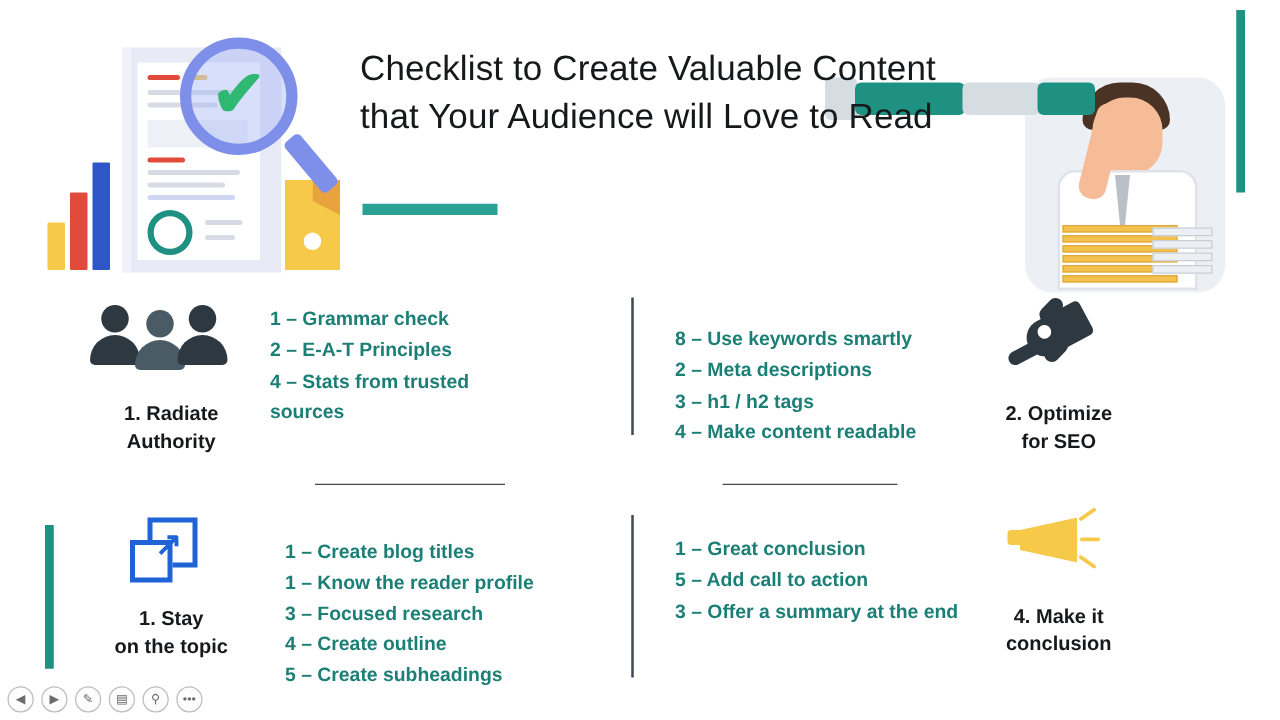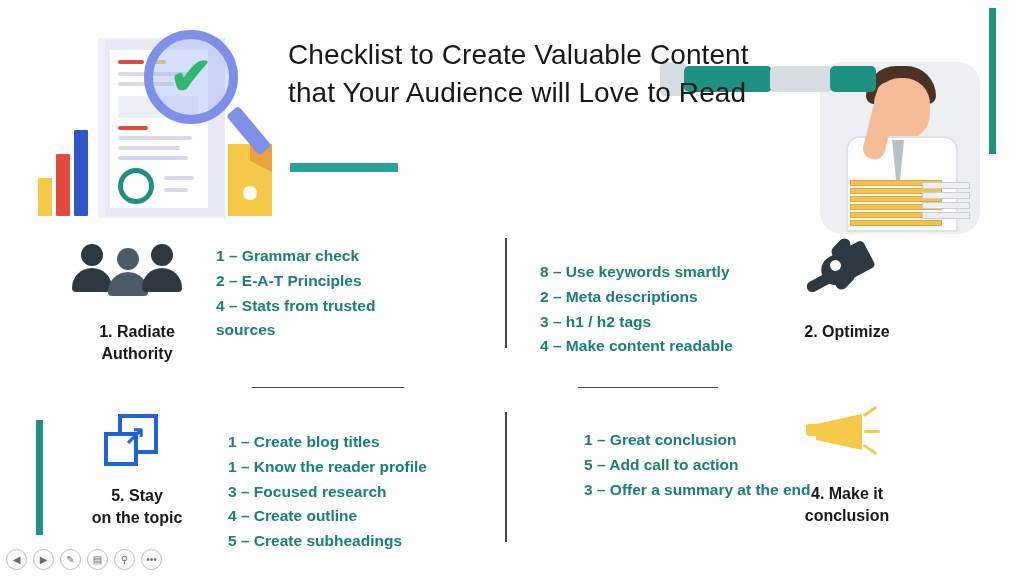--- a/index.html
+++ b/index.html
@@ -613,39 +613,40 @@
 
   <div class="quad">
     <div class="q-items" style="left:540px; top:260px; width:240px;">
       <div>8 – Use keywords smartly</div>
       <div>2 – Meta descriptions</div>
       <div>3 – h1 / h2 tags</div>
       <div>4 – Make content readable</div>
     </div>
     <div class="q-label" style="left:772px; top:321px;">
       <div>2. Optimize</div>
+      <div>for SEO</div>
     </div>
   </div>
 
   <div class="quad">
     <div class="q-items" style="left:228px; top:430px; width:240px;">
       <div>1 – Create blog titles</div>
       <div>1 – Know the reader profile</div>
       <div>3 – Focused research</div>
       <div>4 – Create outline</div>
       <div>5 – Create subheadings</div>
     </div>
     <div class="q-label" style="left:62px; top:485px;">
-      <div>5. Stay</div>
+      <div>1. Stay</div>
       <div>on the topic</div>
     </div>
   </div>
 
   <div class="quad">
-    <div class="q-items" style="left:540px; top:428px; width:228px;margin-left:44px;">
+    <div class="q-items" style="left:540px; top:428px; width:228px;">
       <div>1 – Great conclusion</div>
       <div>5 – Add call to action</div>
       <div>3 – Offer a summary at the end</div>
     </div>
     <div class="q-label" style="left:772px; top:483px;">
       <div>4. Make it</div>
       <div>conclusion</div>
     </div>
   </div>
 

